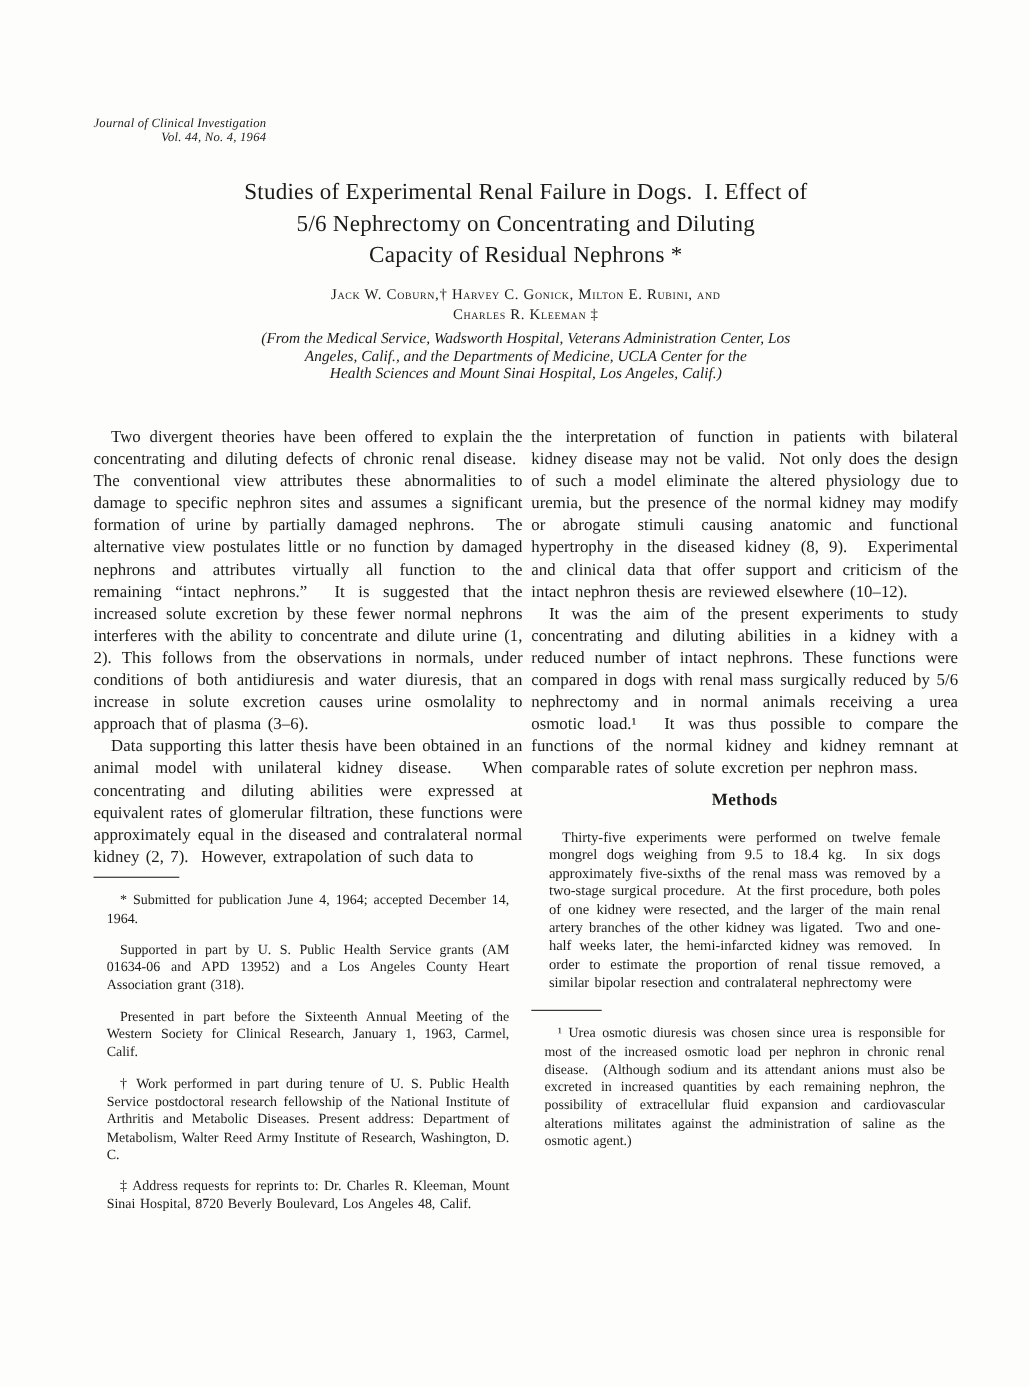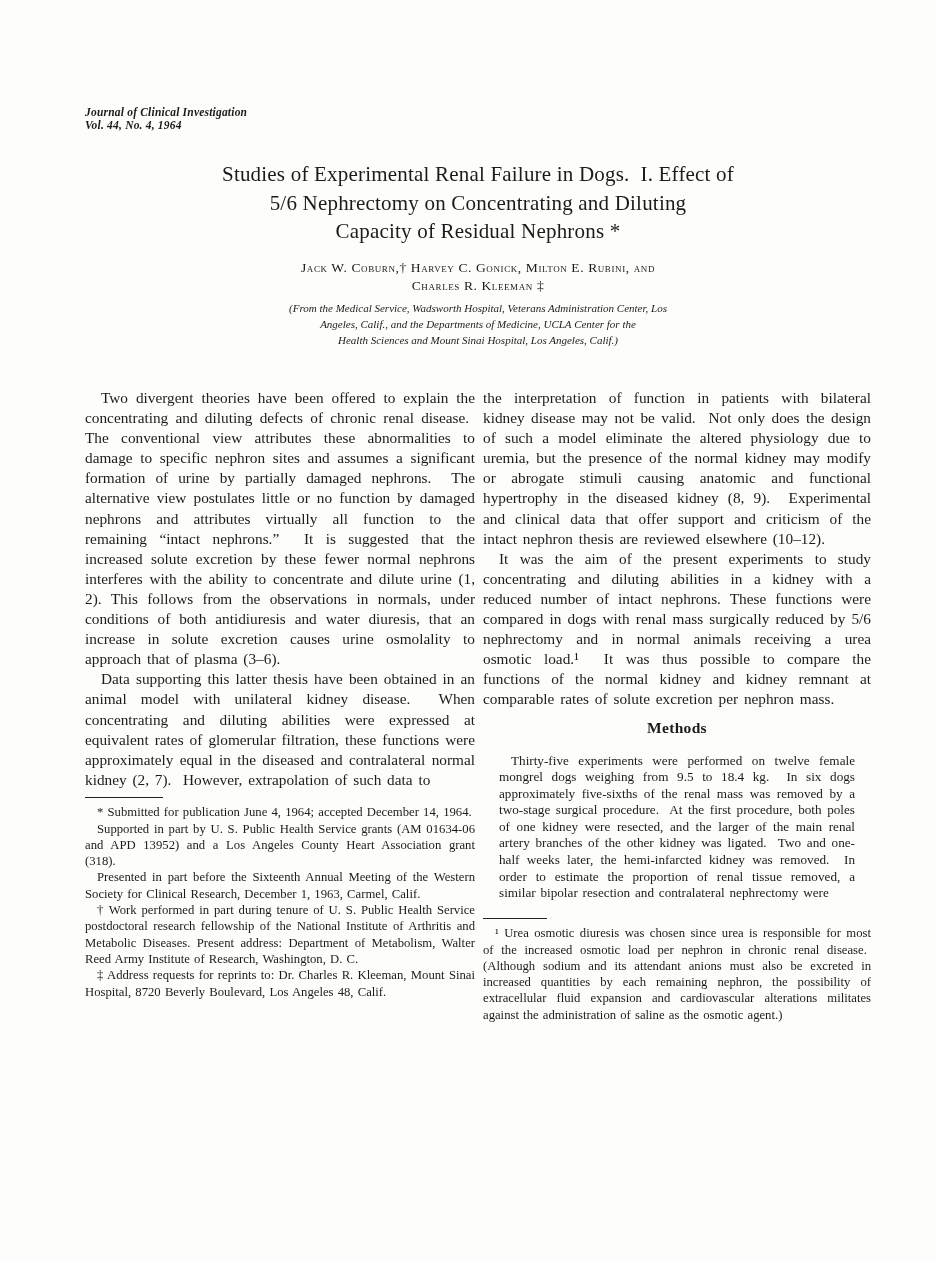--- a/index.html
+++ b/index.html
@@ -10,23 +10,24 @@
     background: #fdfdfb;
     color: #1b1b1b;
     font-family: "Liberation Serif", "DejaVu Serif", serif;
     overflow: hidden;
   }
   .journal-ref {
     position: absolute;
     left: 85px; top: 106px;
     font-size: 11.5px;
     line-height: 13px;
-    font-weight: bold;
+    font-weight: normal;
     font-style: italic;
     letter-spacing: 0.2px;
+    text-align: right;
   }
   .title {
     position: absolute;
     left: 85px; top: 160px;
     width: 786px;
     margin: 0;
     text-align: center;
     font-size: 21px;
     font-weight: normal;
     line-height: 28.5px;
@@ -41,21 +42,21 @@
     font-size: 13.5px;
     line-height: 18px;
     letter-spacing: 0.6px;
   }
   .affiliation {
     position: absolute;
     left: 85px; top: 301px;
     width: 786px;
     text-align: center;
     font-style: italic;
-    font-size: 11px;
+    font-size: 14px;
     line-height: 15.8px;
   }
   .col {
     position: absolute;
     top: 388px;
     text-align: justify;
   }
   .col-left  { left: 85px;  width: 390px; }
   .col-right { left: 483px; width: 388px; }
   .body-par {
@@ -80,21 +81,21 @@
     text-indent: 12px;
   }
   .fn-rule {
     height: 1.4px;
     background: #222;
     margin: 7px 0 6px 0;
   }
   .fn-rule-left  { width: 78px; }
   .fn-rule-right { width: 64px; }
   .footnote {
-    margin: 0;
+    margin: 12px;
     font-size: 12.7px;
     line-height: 16.3px;
     word-spacing: 1px;
     text-indent: 12px;
   }
   .page-number {
     position: absolute;
     left: 0; top: 1142px;
     width: 936px;
     text-align: center;
@@ -127,21 +128,21 @@
     <div>Angeles, Calif., and the Departments of Medicine, UCLA Center for the</div>
     <div>Health Sciences and Mount Sinai Hospital, Los Angeles, Calif.)</div>
   </div>
 
   <div class="col col-left">
     <p class="body-par indent">Two divergent theories have been offered to explain the concentrating and diluting defects of chronic renal disease.&nbsp; The conventional view attributes these abnormalities to damage to specific nephron sites and assumes a significant formation of urine by partially damaged nephrons.&nbsp; The alternative view postulates little or no function by damaged nephrons and attributes virtually all function to the remaining “intact nephrons.”&nbsp; It is suggested that the increased solute excretion by these fewer normal nephrons interferes with the ability to concentrate and dilute urine (1, 2). This follows from the observations in normals, under conditions of both antidiuresis and water diuresis, that an increase in solute excretion causes urine osmolality to approach that of plasma (3–6).</p>
     <p class="body-par indent">Data supporting this latter thesis have been obtained in an animal model with unilateral kidney disease.&nbsp; When concentrating and diluting abilities were expressed at equivalent rates of glomerular filtration, these functions were approximately equal in the diseased and contralateral normal kidney (2, 7).&nbsp; However, extrapolation of such data to</p>
     <div class="fn-rule fn-rule-left"></div>
     <p class="footnote">* Submitted for publication June 4, 1964; accepted December 14, 1964.</p>
     <p class="footnote">Supported in part by U. S. Public Health Service grants (AM 01634-06 and APD 13952) and a Los Angeles County Heart Association grant (318).</p>
-    <p class="footnote">Presented in part before the Sixteenth Annual Meeting of the Western Society for Clinical Research, December 1, 1963, Carmel, Calif.</p>
+    <p class="footnote">Presented in part before the Sixteenth Annual Meeting of the Western Society for Clinical Research, January 1, 1963, Carmel, Calif.</p>
     <p class="footnote">† Work performed in part during tenure of U. S. Public Health Service postdoctoral research fellowship of the National Institute of Arthritis and Metabolic Diseases. Present address: Department of Metabolism, Walter Reed Army Institute of Research, Washington, D. C.</p>
     <p class="footnote">‡ Address requests for reprints to: Dr. Charles R. Kleeman, Mount Sinai Hospital, 8720 Beverly Boulevard, Los Angeles 48, Calif.</p>
   </div>
 
   <div class="col col-right">
     <p class="body-par">the interpretation of function in patients with bilateral kidney disease may not be valid.&nbsp; Not only does the design of such a model eliminate the altered physiology due to uremia, but the presence of the normal kidney may modify or abrogate stimuli causing anatomic and functional hypertrophy in the diseased kidney (8, 9).&nbsp; Experimental and clinical data that offer support and criticism of the intact nephron thesis are reviewed elsewhere (10–12).</p>
     <p class="body-par indent">It was the aim of the present experiments to study concentrating and diluting abilities in a kidney with a reduced number of intact nephrons. These functions were compared in dogs with renal mass surgically reduced by 5/6 nephrectomy and in normal animals receiving a urea osmotic load.¹&nbsp; It was thus possible to compare the functions of the normal kidney and kidney remnant at comparable rates of solute excretion per nephron mass.</p>
     <h2 class="methods-heading">Methods</h2>
     <p class="methods-par">Thirty-five experiments were performed on twelve female mongrel dogs weighing from 9.5 to 18.4 kg.&nbsp; In six dogs approximately five-sixths of the renal mass was removed by a two-stage surgical procedure.&nbsp; At the first procedure, both poles of one kidney were resected, and the larger of the main renal artery branches of the other kidney was ligated.&nbsp; Two and one-half weeks later, the hemi-infarcted kidney was removed.&nbsp; In order to estimate the proportion of renal tissue removed, a similar bipolar resection and contralateral nephrectomy were</p>
     <div class="fn-rule fn-rule-right"></div>

